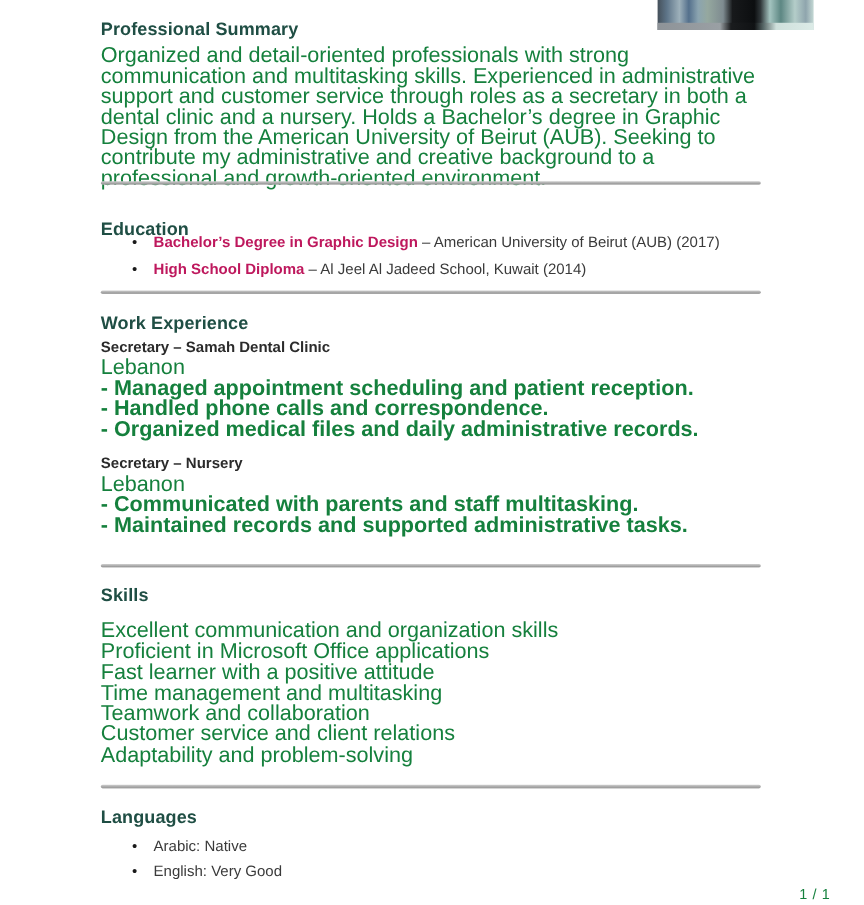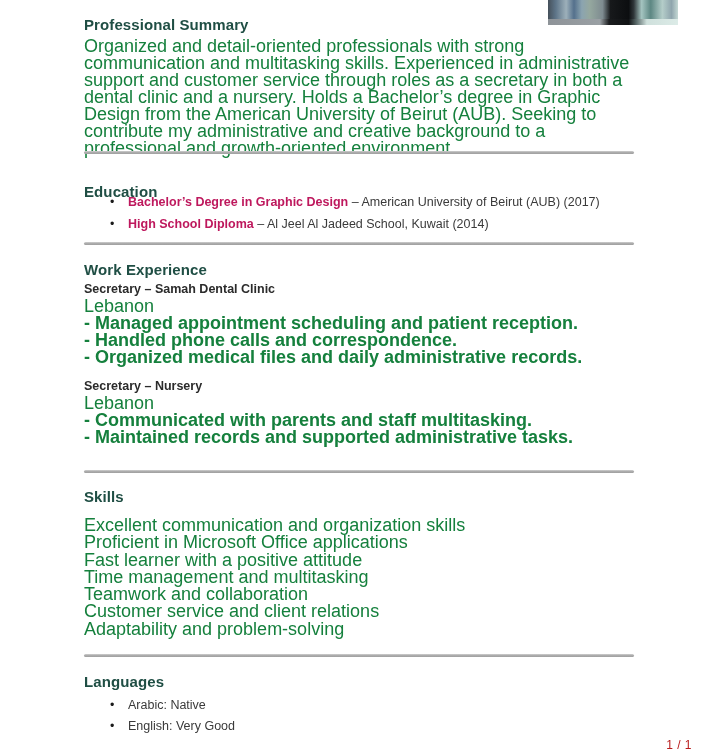--- a/index.html
+++ b/index.html
@@ -73,21 +73,21 @@
   .pos-job2-d  { top: 412px; }
   .pos-div3    { top: 470px; }
   .pos-skl-h   { top: 488px; }
   .pos-skl-l   { top: 480px; margin-top: 37px; }
   .pos-div4    { top: 654px; }
   .pos-lang-h  { top: 673px; }
   .pos-lang-l  { top: 695px; width: 552px; }
 
   .page-num {
     position: absolute; right: 28px; bottom: 2px;
-    font-size: 12px; color: #b91c1c; letter-spacing: 0.5px;
+    font-size: 12px; color: #15803d; letter-spacing: 0.5px;
   }
 </style>
 </head>
 <body>
 
 <div class="page">
 
   <div class="photo"></div>
 
   <div class="content">

